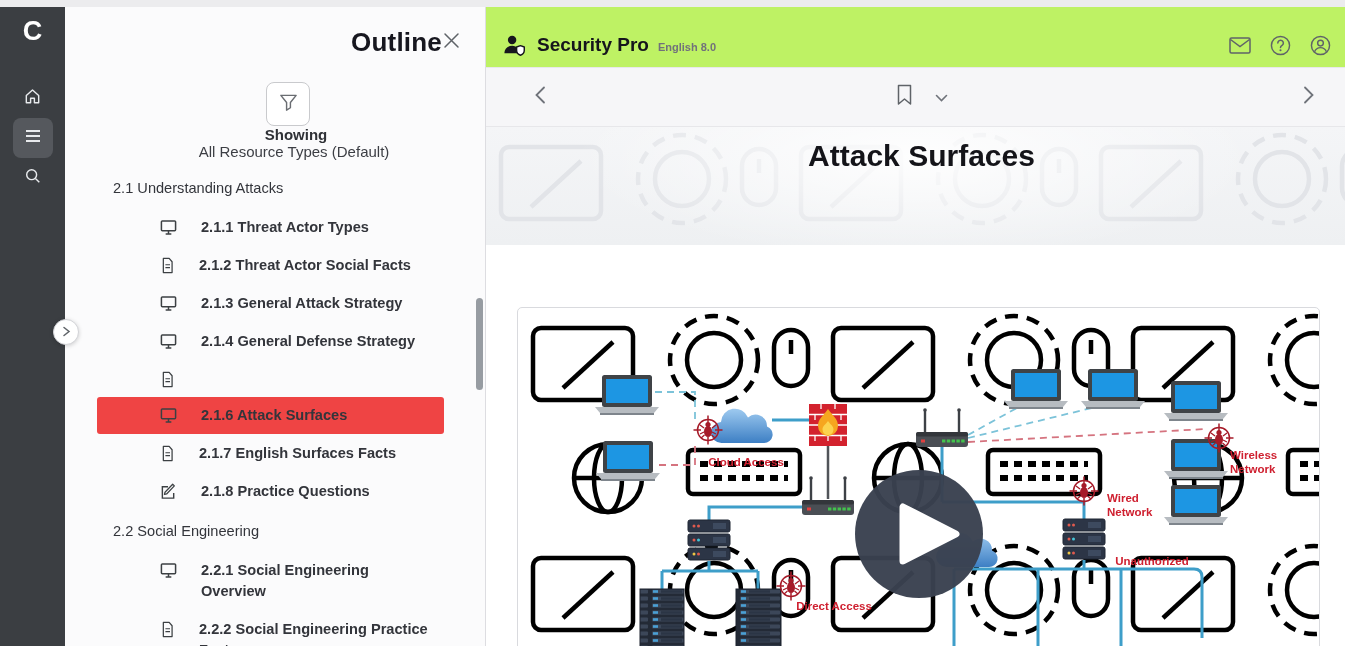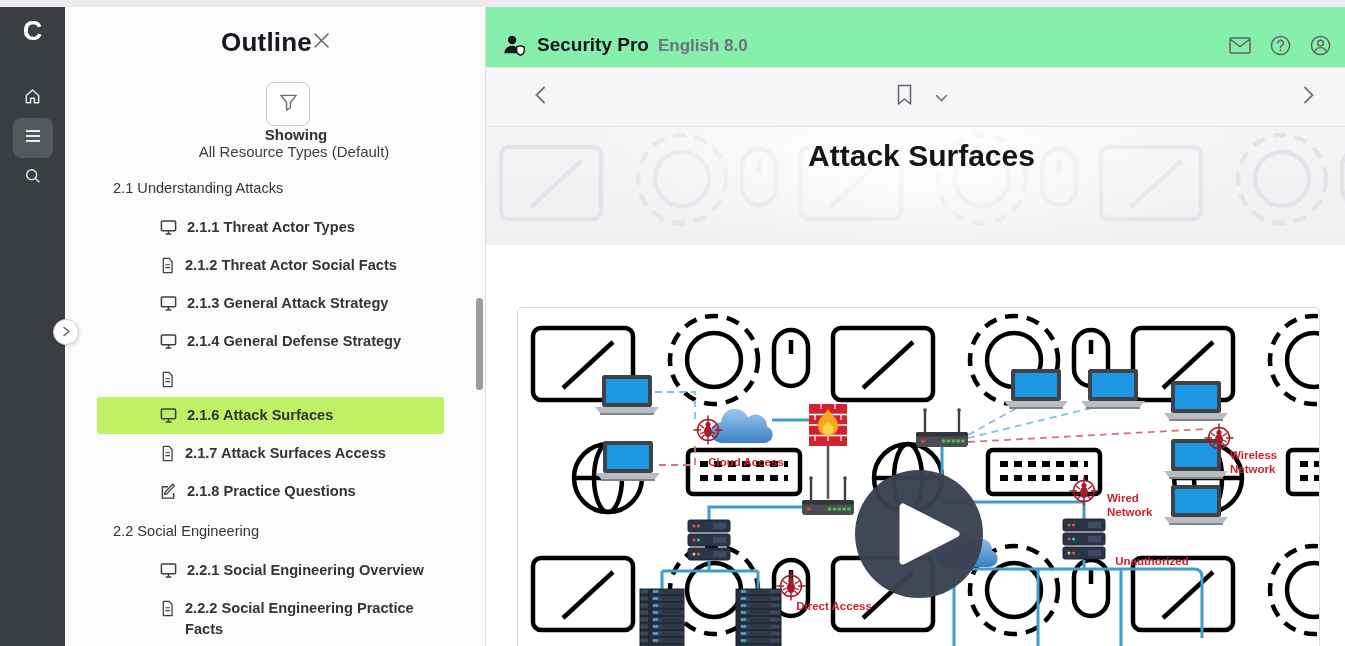--- a/index.html
+++ b/index.html
@@ -15,44 +15,44 @@
   .rail-btn { width:40px; height:40px; display:flex; align-items:center; justify-content:center;
     border-radius:8px; cursor:pointer; color:#e8eaed; }
   .rail-btn.first { margin-top:29px; }
   .rail-btn.active { background:#55585d; }
   .rail-toggle { position:absolute; left:53px; top:312px; width:26px; height:26px; border-radius:50%;
     background:#fff; border:1px solid #d3d4d8; box-shadow:0 1px 4px rgba(0,0,0,.18); z-index:30;
     display:flex; align-items:center; justify-content:center; cursor:pointer; color:#5f6368; }
 
   
   .panel { width:421px; background:#fbfbfc; border-right:1px solid #dddde1; position:relative; flex:none; overflow:hidden; }
-  .panel-head { display:flex; align-items:flex-start; justify-content:center; padding:20px 24px 0 26px; }
+  .panel-head { display:flex; align-items:flex-start; justify-content:flex-end; padding:20px 24px 0 26px; }
   .panel-title { font-size:26px; font-weight:800; color:#17171f; letter-spacing:.2px; }
   .panel-close { margin-top:4px; cursor:pointer; color:#5f6368; }
   .filter-row { margin:24px 0 0 26px; display:flex; align-items:center;flex-direction:column; }
   .filter-btn { width:44px; height:44px; border:1px solid #c9cacd; border-radius:8px; background:#fff;
     display:flex; align-items:center; justify-content:center; cursor:pointer; color:#6a6d72; }
   .filter-label { margin-left:16px; font-size:15px; font-weight:700; color:#2f3136; }
   .filter-value { margin-left:12px; font-size:15px; color:#3c3e44; }
   .o-list { margin-top:8px; font-size:14.6px; }
   .o-sec { padding:10px 20px 10px 48px; font-weight:400; color:#33353b; line-height:21px; cursor:pointer; }
-  .o-item { display:flex; align-items:flex-start; gap:10px; margin:0 41px 1px 32px; padding:8px 8px 8px 63px;
+  .o-item { display:flex; align-items:flex-start; gap:24px; margin:0 41px 1px 32px; padding:8px 8px 8px 63px;
     font-weight:600; color:#33353b; line-height:21px; border-radius:3px; cursor:pointer; }
-  .o-item.selected { background:#bef264; }
+  .o-item.selected { background:#ef4444; }
   .o-ic { flex:none; margin-top:2px; display:inline-flex; }
   .scroll-thumb { position:absolute; right:2px; top:291px; width:7px; height:92px;
     background:#979ca2; border-radius:4px; cursor:pointer; }
 
   
   .main { flex:1; min-width:0; display:flex; flex-direction:column; }
-  .m-header { height:61px; background:#86efac; border-bottom:1px solid #e8e8ea;
+  .m-header { height:61px; background:#bef264; border-bottom:1px solid #e8e8ea;
     display:flex; align-items:center; padding:16px 14px 0 16px; flex:none; }
   .m-title-wrap { display:flex; align-items:baseline; }
   .m-title { margin-left:10px; font-size:19px; font-weight:800; color:#15151c; }
-  .m-sub { margin-left:9px; font-size:17px; font-weight:600; color:#71717b; }
+  .m-sub { margin-left:9px; font-size:11px; font-weight:600; color:#71717b; }
   .m-hicons { margin-left:auto; display:flex; align-items:center; gap:19px; color:#5f6368; }
   .hicon { cursor:pointer; display:inline-flex; }
 
   .m-toolbar { height:59px; background:#f6f6f8; border-bottom:1px solid #e7e7ea;
     display:flex; align-items:center; position:relative; flex:none; color:#6f737a; }
   .nav-back { position:absolute; left:48px; cursor:pointer; display:inline-flex; }
   .nav-fwd  { position:absolute; right:30px; cursor:pointer; display:inline-flex; }
   .tb-center { margin:0 auto; display:flex; align-items:center; gap:22px; padding-left:12px; }
   .tb-bookmark, .tb-caret { cursor:pointer; display:inline-flex; color:#5f6368; }
 
@@ -205,21 +205,21 @@
           </span>
           <span>2.1.6 Attack Surfaces</span>
         </div>
         <div class="o-item">
           <span class="o-ic">
             <svg width="15" height="17" viewBox="0 0 18 20">
               <path d="M4 1.5 H11 L14.5 5.5 V18.5 H4 Z" fill="none" stroke="#3c4043" stroke-width="1.5" stroke-linejoin="round"></path>
               <path d="M6.5 9 H12 M6.5 12.5 H12" stroke="#3c4043" stroke-width="1.3"></path>
             </svg>
           </span>
-          <span>2.1.7 Attack Surfaces Access</span>
+          <span>2.1.7 English Surfaces Facts</span>
         </div>
         <div class="o-item">
           <span class="o-ic">
             <svg width="17" height="17" viewBox="0 0 18 18">
               <path d="M14.5 10.5 V16 H2.5 V4 H8.5" fill="none" stroke="#3c4043" stroke-width="1.5"></path>
               <path d="M7 11.6 L15.2 3.1 L13.4 1.3 L5.3 9.8 L4.7 12.2 Z" fill="none" stroke="#3c4043" stroke-width="1.3" stroke-linejoin="round"></path>
             </svg>
           </span>
           <span>2.1.8 Practice Questions</span>
         </div>

